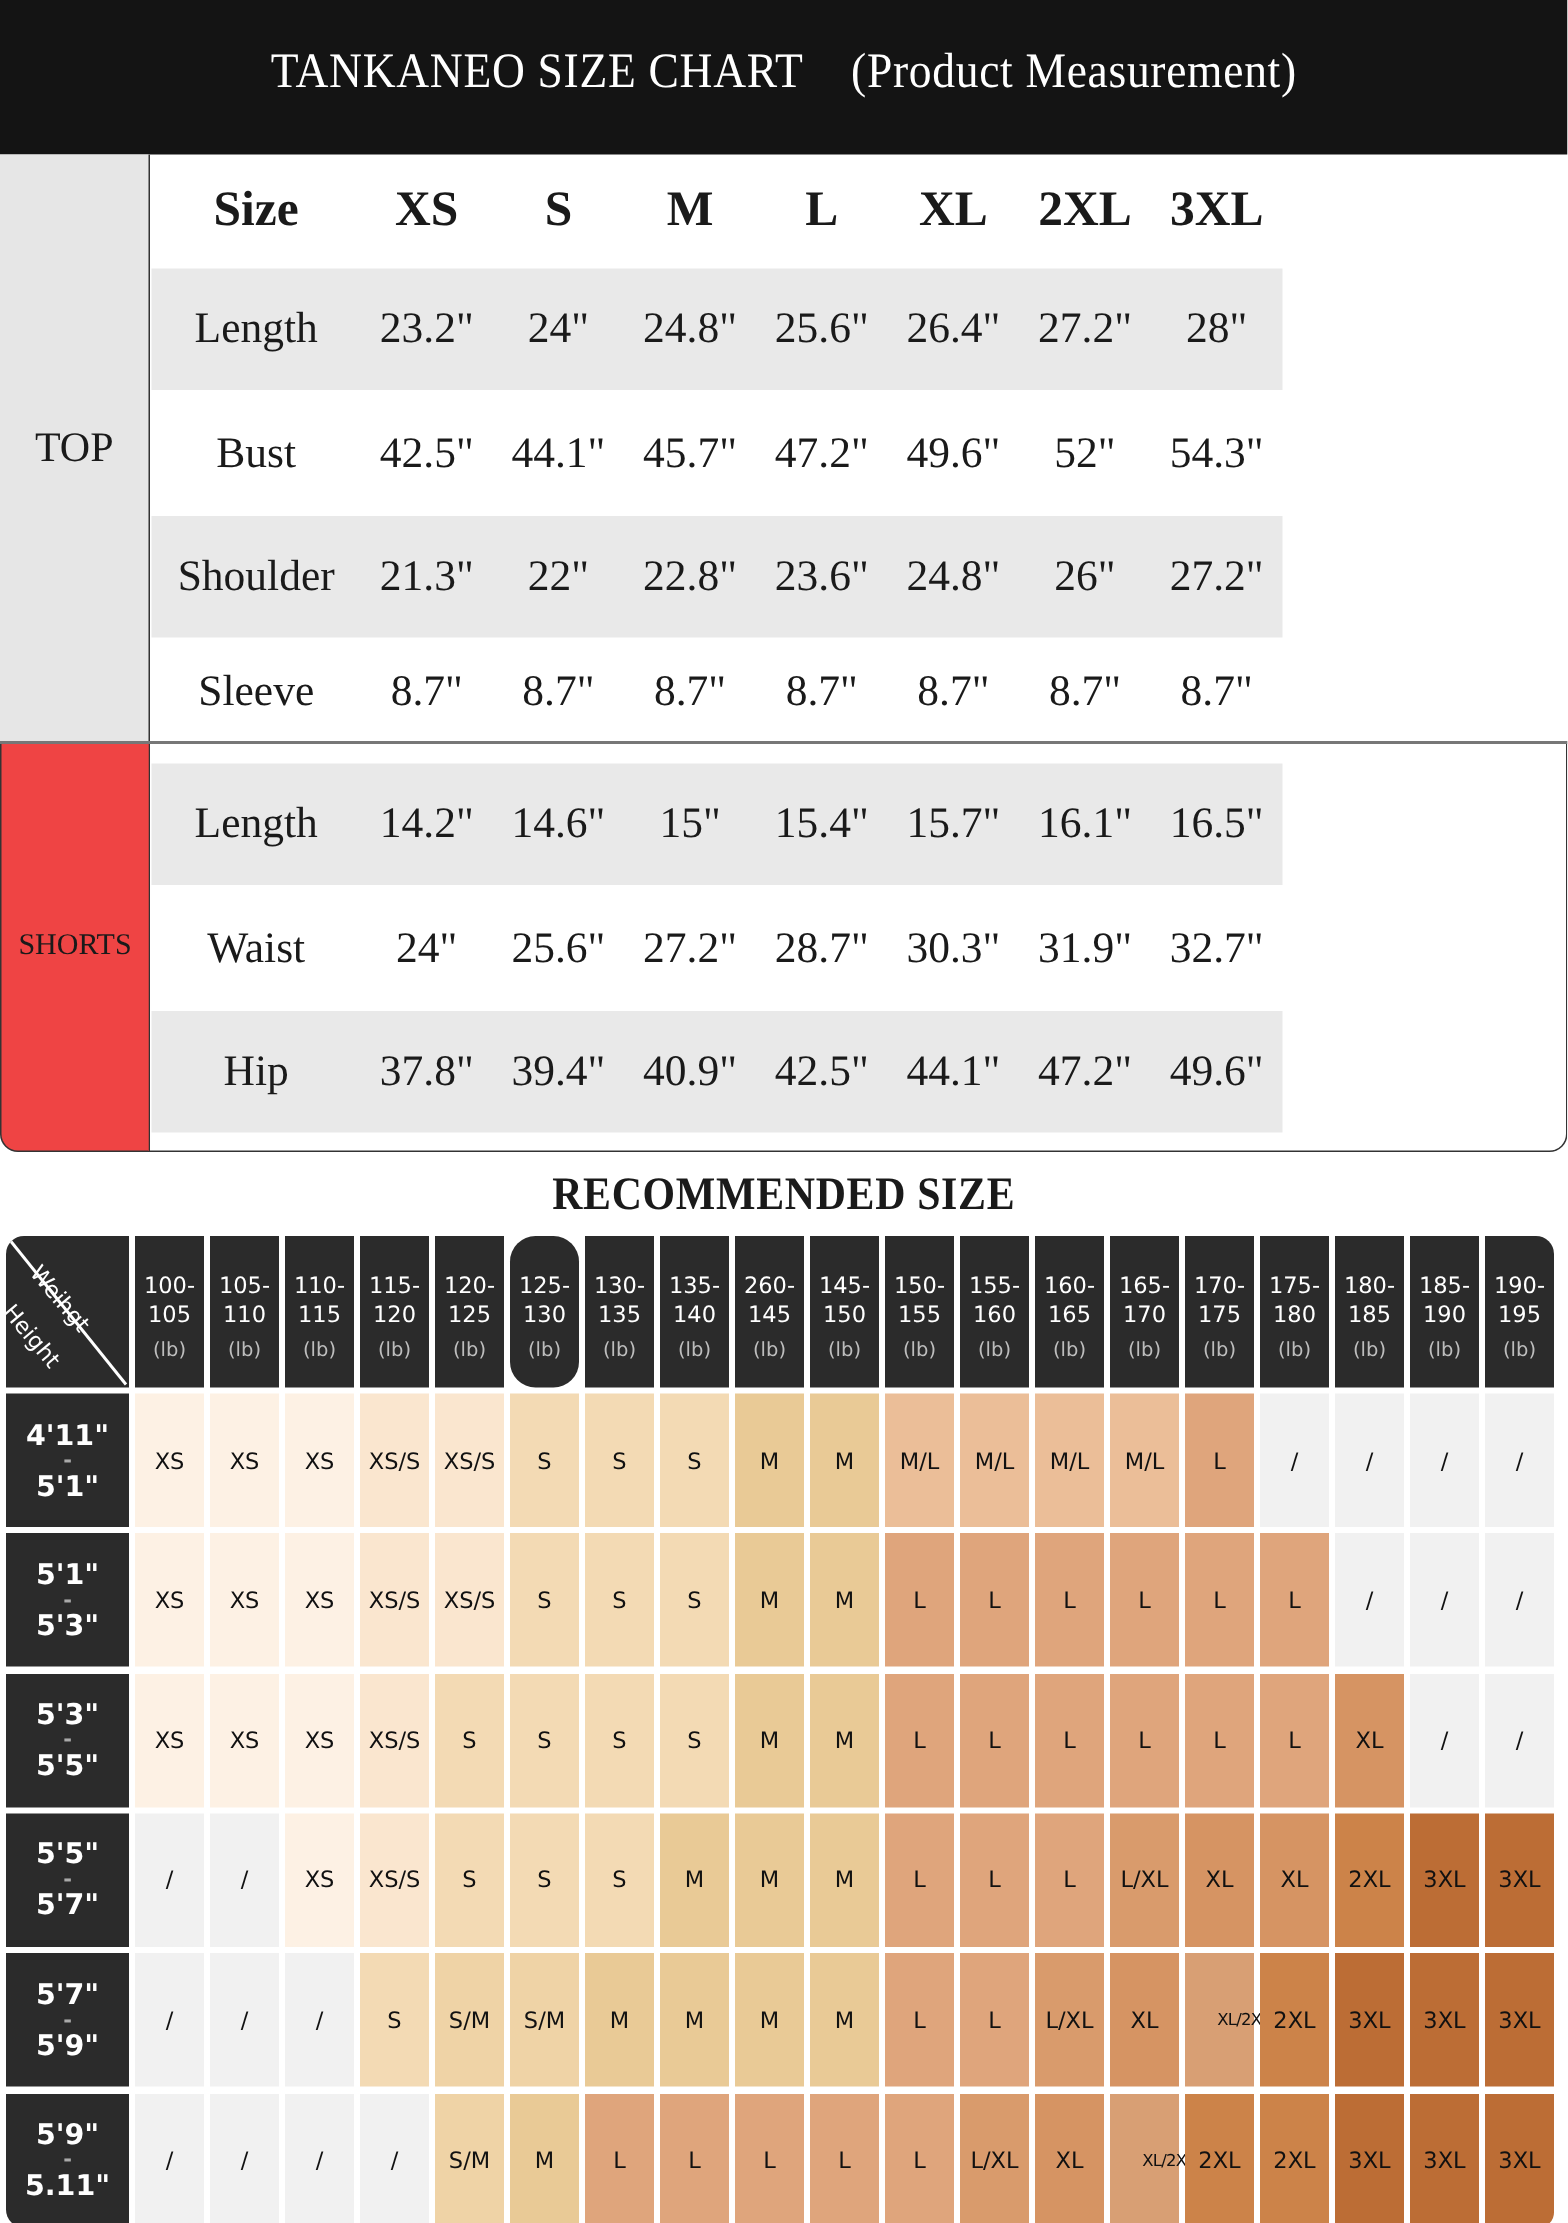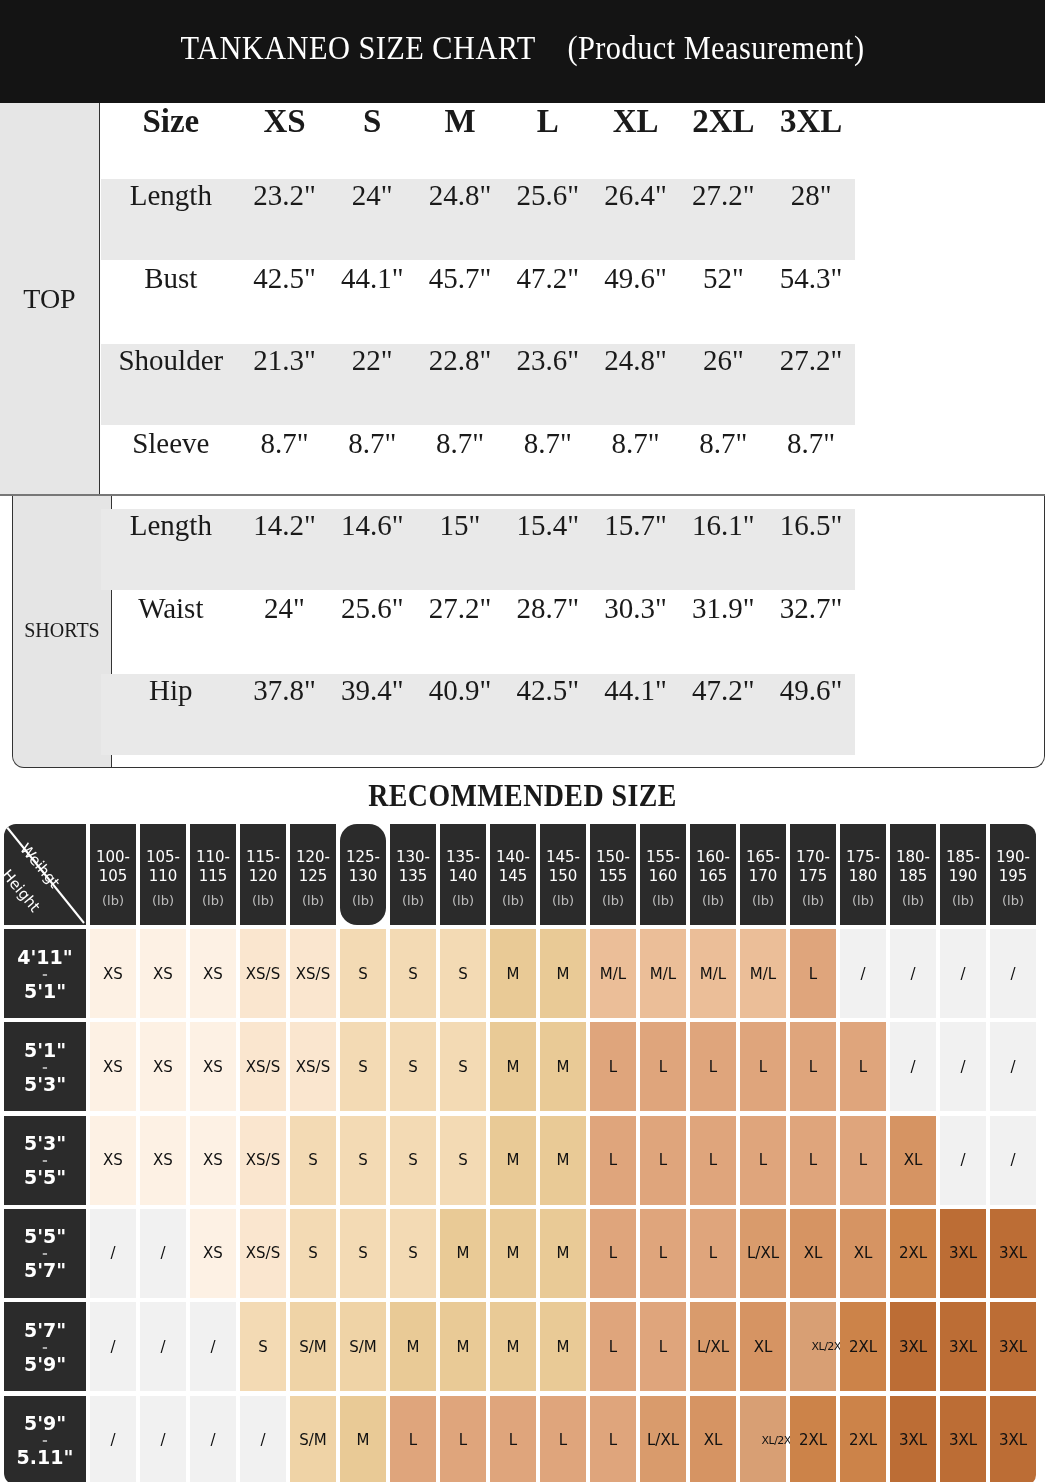--- a/index.html
+++ b/index.html
@@ -5,25 +5,25 @@
   * { box-sizing: border-box; margin: 0; padding: 0; }
   html, body { width: 1045px; height: 1482px; background: #ffffff; overflow: hidden; }
   body { position: relative; font-family: "Liberation Serif", "DejaVu Serif", serif; color: #1a1a1a; }
 
   .title-bar { position: absolute; left: 0; top: 0; width: 1045px; height: 103px; background: #141414; }
   .title-text { position: absolute; left: 0; right: 0; top: 30px; text-align: center; color: #fff; font-size: 33px; letter-spacing: 0.5px; white-space: pre; transform: scaleX(0.92); }
 
   .measure { position: absolute; left: 0; top: 103px; width: 1045px; height: 665px; }
   .section-col { position: absolute; left: 0; width: 100px; border-right: 1.5px solid #333; display: flex; align-items: center; justify-content: center; font-size: 22px; }
   .sec-top { top: 0; height: 391px; background: #e6e6e6; }
-  .sec-shorts { top: 391px; height: 274px; background: #e5e5e5; border-bottom: 1.5px solid #333; border-left: 1.5px solid #333; border-bottom-left-radius: 12px; margin-left: 12px; }
+  .sec-shorts { top: 391px; height: 274px; background: #ef4444; border-bottom: 1.5px solid #333; border-left: 1.5px solid #333; border-bottom-left-radius: 12px; }
   .sec-label { font-size: 28px; }
   .sec-label.shorts { font-size: 20px; }
 
-  .mrow { position: absolute; left: 101px; width: 754px; display: flex; }
+  .mrow { position: absolute; left: 101px; width: 754px; display: flex; align-items: center; }
   .mrow .c { text-align: center; font-size: 29px; }
   .mrow .c0 { width: 175px; }
   .mrow .cv { width: 110px; }
   .mrow.head .c { font-size: 33px; font-weight: bold; }
   .shade { background: #e9e9e9; }
   .sep-line { position: absolute; left: 0; top: 391px; width: 1045px; height: 2px; background: #777; }
   .shorts-frame { position: absolute; left: 100px; top: 391px; width: 945px; height: 274px; border-bottom: 1.5px solid #333; border-right: 1.5px solid #333; border-bottom-right-radius: 12px; }
 
   .rec-title { position: absolute; left: 0; right: 0; top: 778px; text-align: center; font-size: 31px; font-weight: bold; letter-spacing: 0.5px; transform: scaleX(0.9); }
 
@@ -187,21 +187,21 @@
       <span class="r1">130-</span>
       <span class="r2">135</span>
       <span class="u">(lb)</span>
     </div>
     <div class="wh" style="left: 436px;">
       <span class="r1">135-</span>
       <span class="r2">140</span>
       <span class="u">(lb)</span>
     </div>
     <div class="wh" style="left: 486px;">
-      <span class="r1">140-</span>
+      <span class="r1">260-</span>
       <span class="r2">145</span>
       <span class="u">(lb)</span>
     </div>
     <div class="wh" style="left: 536px;">
       <span class="r1">145-</span>
       <span class="r2">150</span>
       <span class="u">(lb)</span>
     </div>
     <div class="wh" style="left: 586px;">
       <span class="r1">150-</span>

